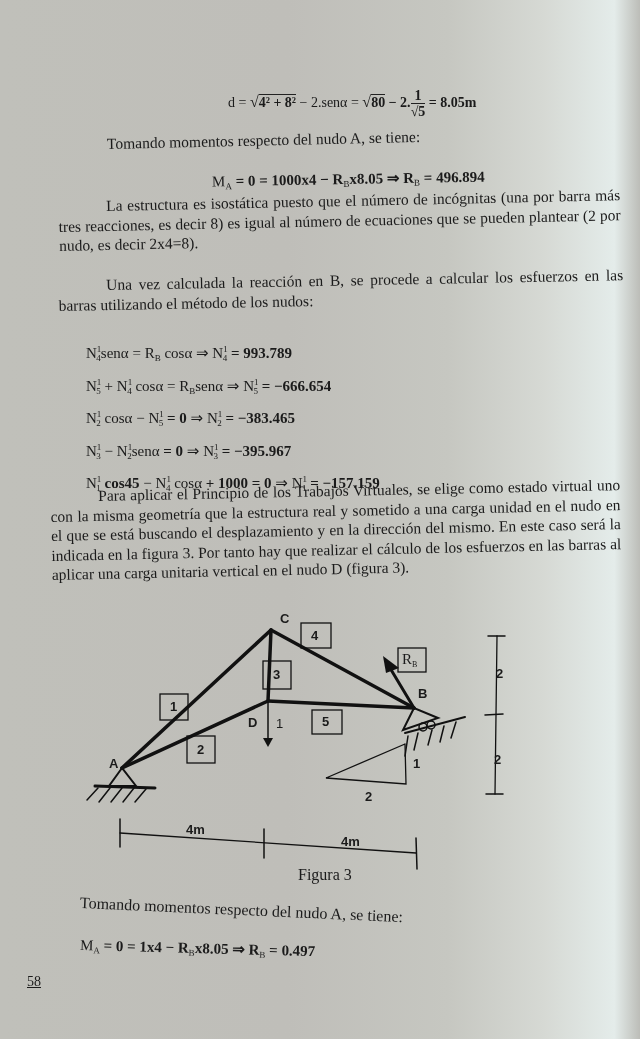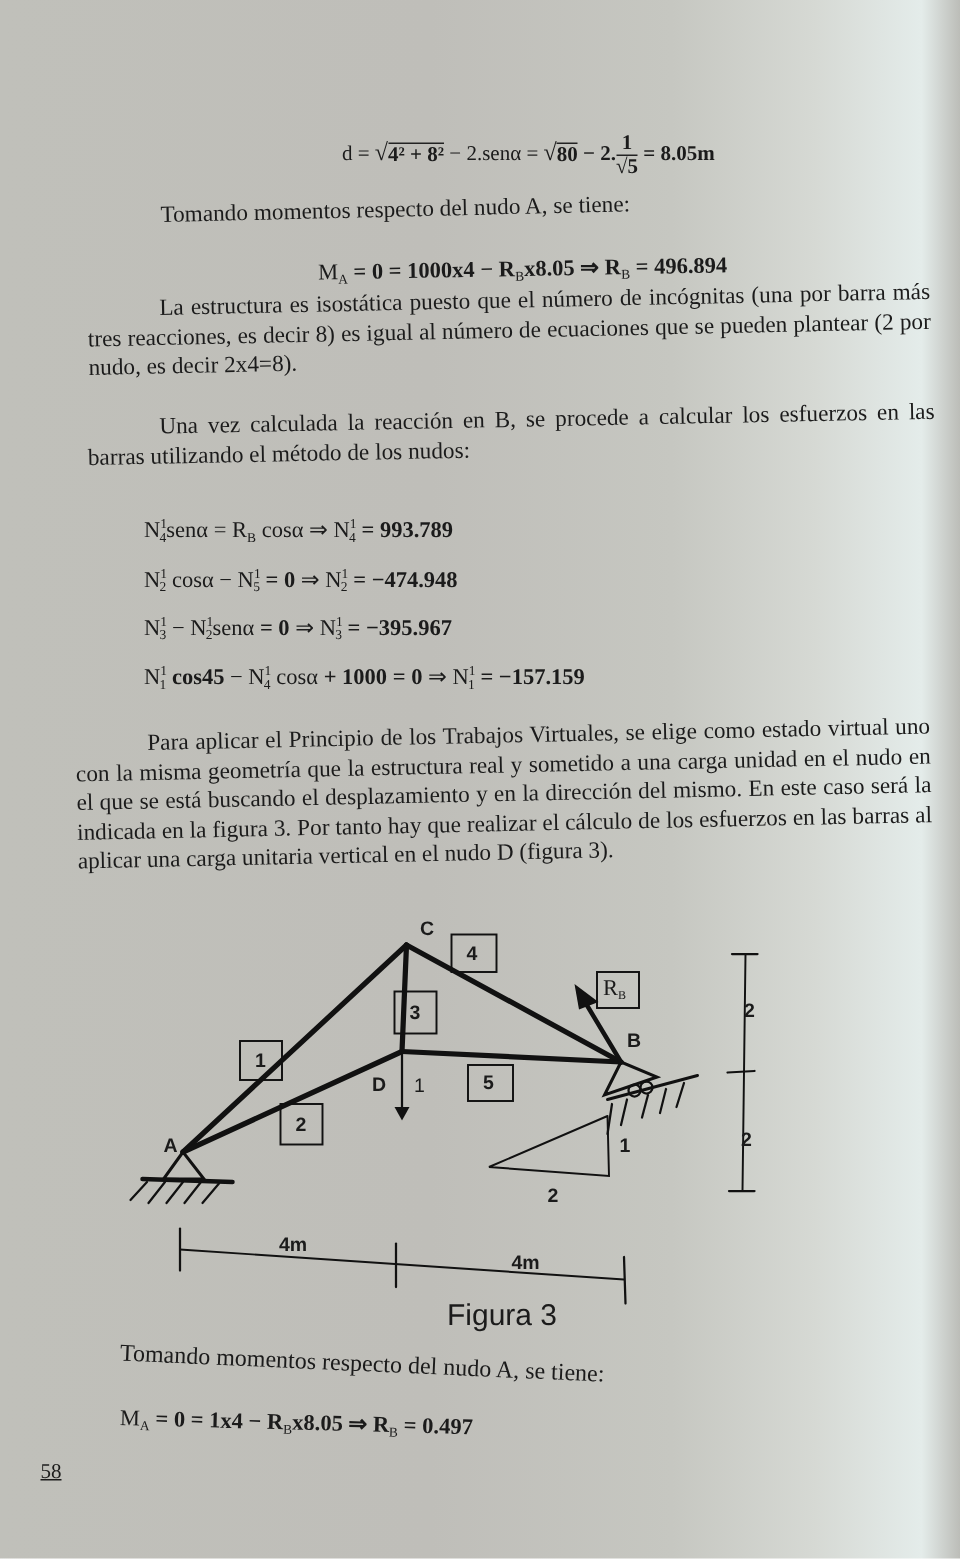--- a/index.html
+++ b/index.html
@@ -10,43 +10,44 @@
   }
   .abs { position:absolute; }
   .txt { font-size:15.5px; line-height:19px; white-space:nowrap; }
   .eq { font-family:"Liberation Serif", serif; font-size:15px; white-space:nowrap; }
   .eq b { font-weight:bold; }
   sub { font-size:9px; vertical-align:-3px; }
   sup { font-size:9px; vertical-align:6px; }
   .para { font-size:15.5px; line-height:19.5px; width:555px; text-align:justify; }
   .indent { text-indent:48px; }
   .fig-label { font-family:"Liberation Sans", sans-serif; font-weight:bold; font-size:13px; }
-  .caption { font-family:Liberation Sans, sans-serif; font-size:20px; }
+  .caption { font-family:Liberation Serif, serif; font-size:16px; }
   .pagenum { font-size:14px; }
 </style>
 </head>
 <body>
 
 <div class="abs eq" style="left:228px; top:88px; font-size:14px;">
   <span>d = </span><span style="font-size:16px;">√</span><span style="border-top:1px solid #222; font-weight:bold;">4² + 8²</span><span> − 2.senα = </span><span style="font-size:16px;">√</span><span style="border-top:1px solid #222; font-weight:bold;">80</span><span style="font-weight:bold;"> − 2.</span><span style="display:inline-block; vertical-align:middle; text-align:center; font-weight:bold; line-height:15px;"><span style="display:block; border-bottom:1px solid #222;">1</span><span style="display:block;">√5</span></span><span style="font-weight:bold;"> = 8.05m</span>
 </div>
 
 <div class="abs txt" style="left:107px; top:134px; transform:rotate(-1.3deg); transform-origin:left;">Tomando momentos respecto del nudo  A, se tiene:</div>
 
 <div class="abs eq" style="left:212px; top:170px; transform:rotate(-1deg);">
   <span>M</span><sub>A</sub><b> = 0 = 1000x4 − R</b><sub>B</sub><b>x8.05 ⇒ R</b><sub>B</sub><b> = 496.894</b>
 </div>
 
 <div class="abs para indent" style="left:58px; top:197px; width:562px; transform:rotate(-1.2deg); transform-origin:left top;">La estructura es isostática puesto que el número de incógnitas (una por barra más tres reacciones, es decir 8) es igual al número de ecuaciones que se pueden plantear (2 por nudo, es decir 2x4=8).</div>
 
 <div class="abs para indent" style="left:58px; top:276px; width:565px; transform:rotate(-1.1deg); transform-origin:left top;">Una vez calculada la reacción en B, se procede a calcular los esfuerzos en las barras utilizando el método de los nudos:</div>
 
-<div class="abs" style="left:96px; top:338px; font-size:15px; line-height:23.5px;">
+<div class="abs" style="left:86px; top:338px; font-size:15px; line-height:23.5px;">
   <div class="eq">N<sup>1</sup><sub style="margin-left:-5px;">4</sub>senα = R<sub>B</sub> cosα ⇒ N<sup>1</sup><sub style="margin-left:-5px;">4</sub> <b>= 993.789</b></div>
-  <div class="eq">N<sup>1</sup><sub style="margin-left:-5px;">2</sub> cosα − N<sup>1</sup><sub style="margin-left:-5px;">5</sub> <b>= 0</b> ⇒ N<sup>1</sup><sub style="margin-left:-5px;">2</sub> <b>= −474.948</b></div>
+  <div class="eq">N<sup>1</sup><sub style="margin-left:-5px;">5</sub> + N<sup>1</sup><sub style="margin-left:-5px;">4</sub> cosα = R<sub>B</sub>senα ⇒ N<sup>1</sup><sub style="margin-left:-5px;">5</sub> <b>= −666.654</b></div>
+  <div class="eq">N<sup>1</sup><sub style="margin-left:-5px;">2</sub> cosα − N<sup>1</sup><sub style="margin-left:-5px;">5</sub> <b>= 0</b> ⇒ N<sup>1</sup><sub style="margin-left:-5px;">2</sub> <b>= −383.465</b></div>
   <div class="eq">N<sup>1</sup><sub style="margin-left:-5px;">3</sub> − N<sup>1</sup><sub style="margin-left:-5px;">2</sub>senα <b>= 0</b> ⇒ N<sup>1</sup><sub style="margin-left:-5px;">3</sub> <b>= −395.967</b></div>
   <div class="eq">N<sup>1</sup><sub style="margin-left:-5px;">1</sub> <b>cos45</b> − N<sup>1</sup><sub style="margin-left:-5px;">4</sub> cosα <b>+ 1000 = 0</b> ⇒ N<sup>1</sup><sub style="margin-left:-5px;">1</sub> <b>= −157.159</b></div>
 </div>
 
 <div class="abs para indent" style="left:50px; top:487px; width:570px; transform:rotate(-1.2deg); transform-origin:left top;">Para aplicar el Principio  de los Trabajos Virtuales, se elige como estado virtual uno con la misma geometría que la estructura real y sometido a una carga unidad en el nudo en el que se está buscando el desplazamiento y en la dirección del mismo. En este caso será la indicada en la figura 3. Por tanto hay que realizar el cálculo de los esfuerzos en las barras al aplicar una carga unitaria vertical en el nudo D (figura 3).</div>
 
 <svg class="abs" style="left:0; top:600px;" width="640" height="300" viewBox="0 600 640 300">
   <g stroke="#111" fill="none" stroke-linecap="round">
 
     <line x1="122" y1="768" x2="271" y2="630" stroke-width="3.5"></line>

